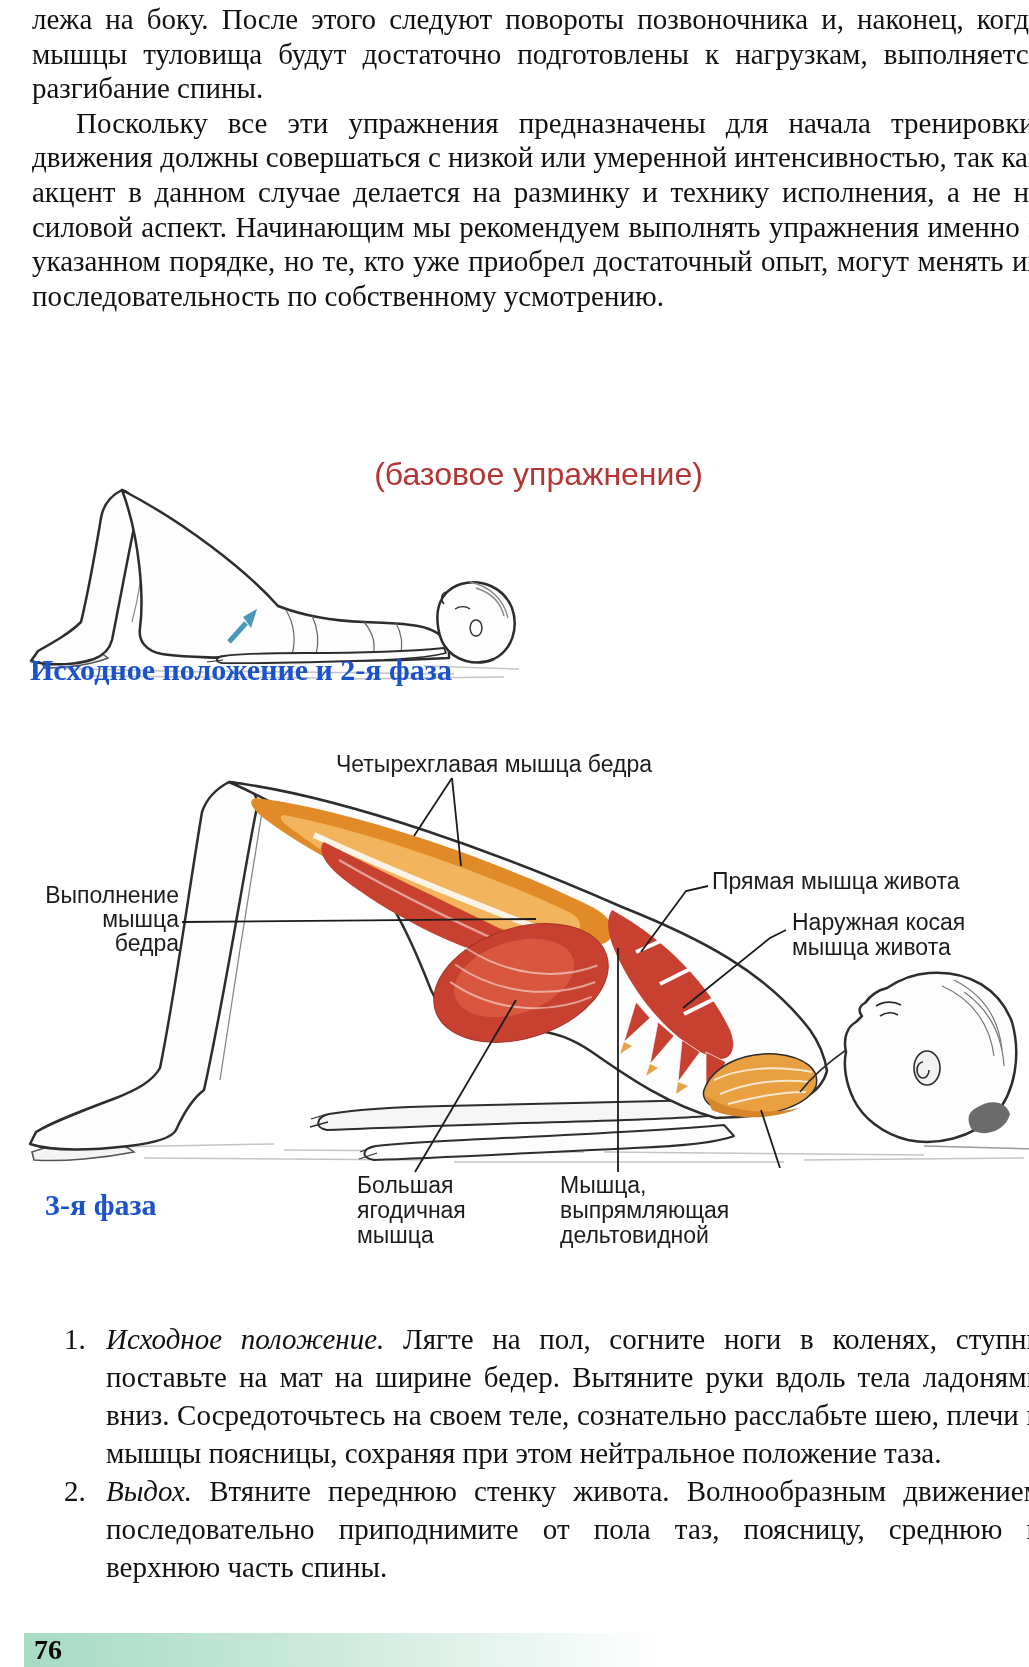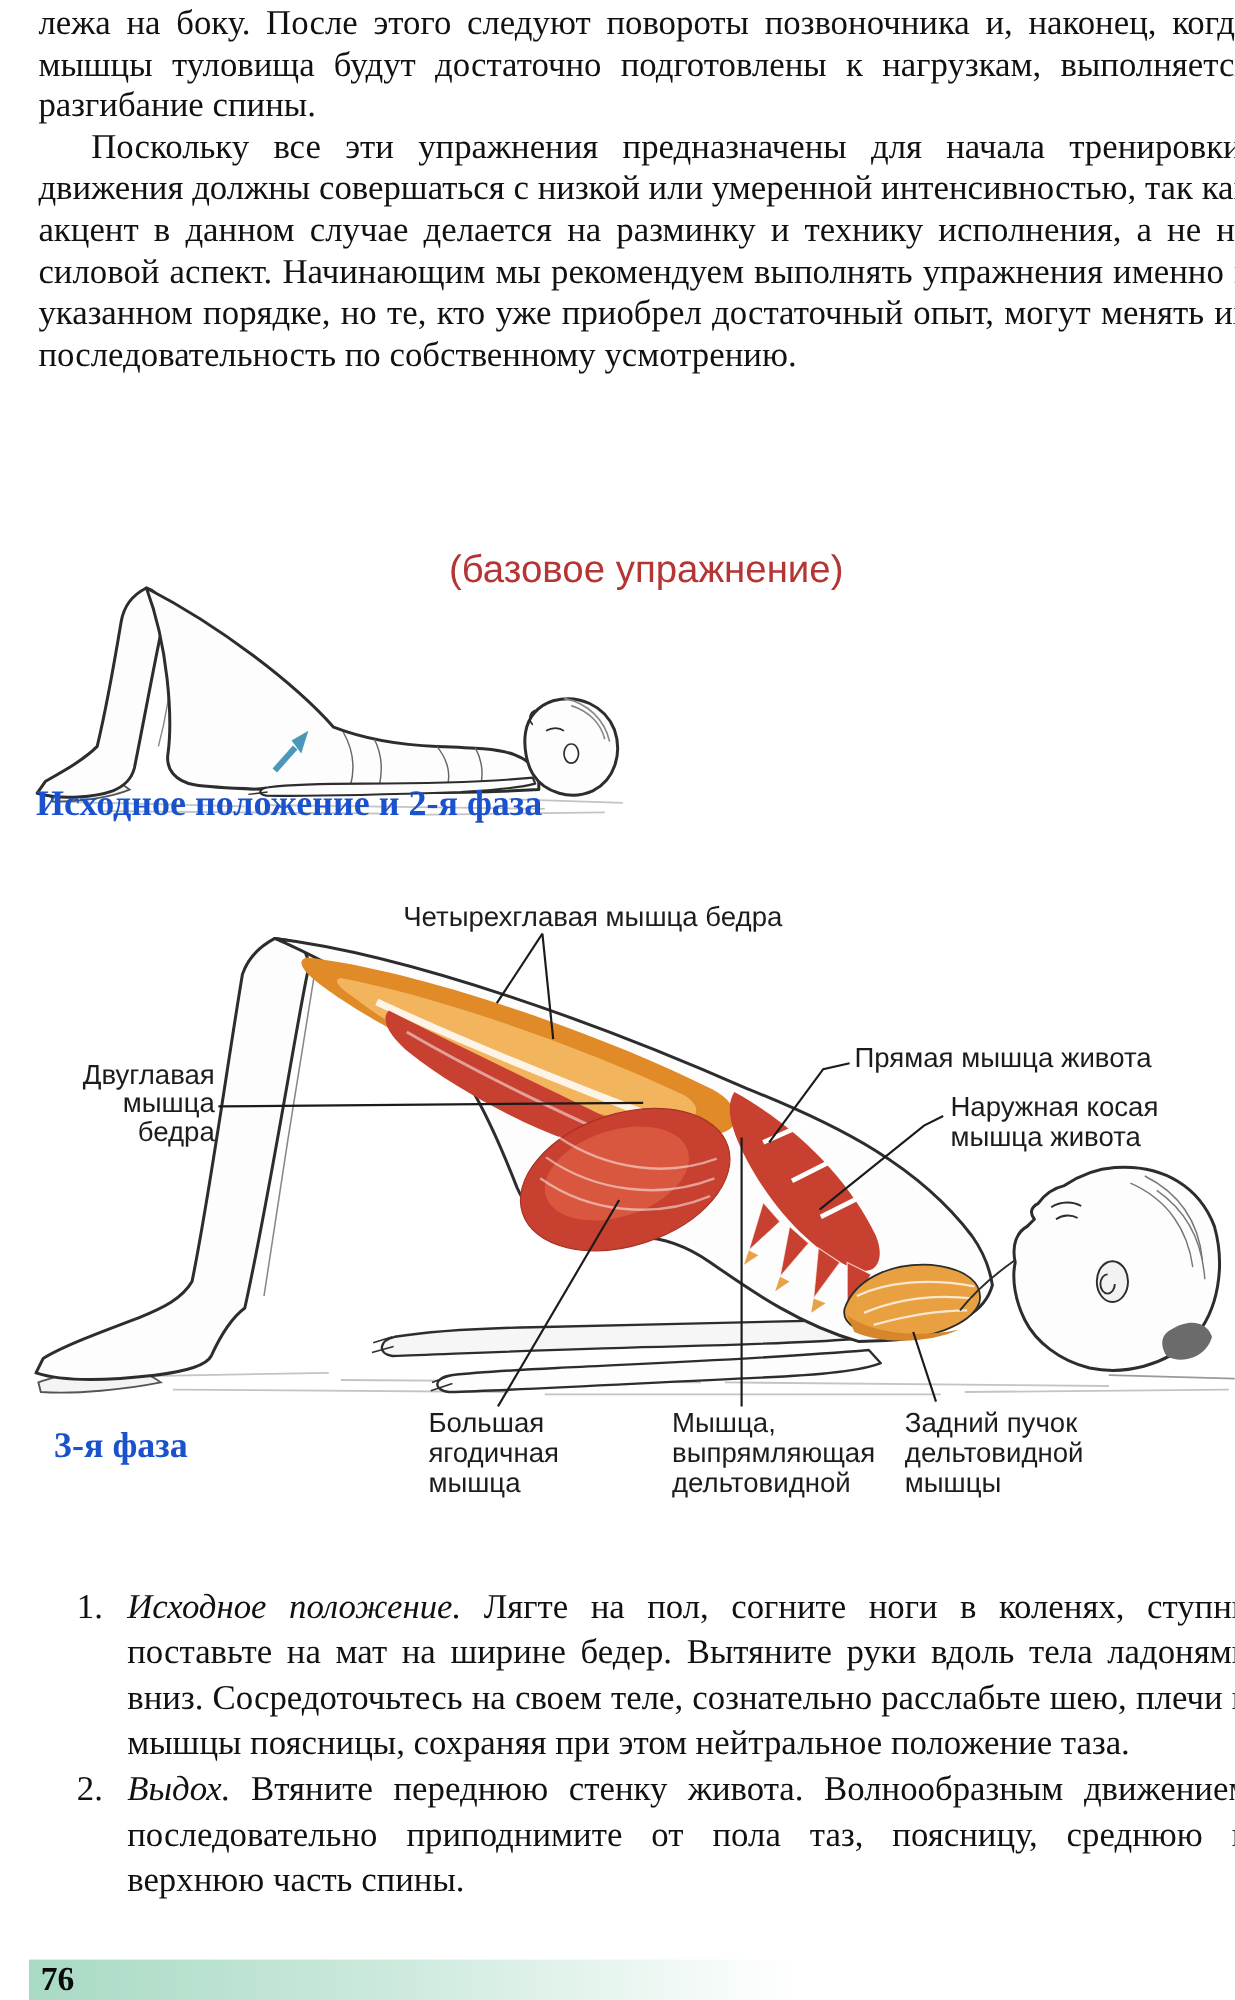--- a/index.html
+++ b/index.html
@@ -187,43 +187,38 @@
         <path d="M 684,186 L 662,191 L 617,252"></path>
         <path d="M 762,230 L 746,238 L 659,308"></path>
         <path d="M 391,472 L 492,300"></path>
         <path d="M 594,472 L 594,248"></path>
         <path d="M 756,468 L 737,410"></path>
       </g>
     </svg>
 
     <div class="alabel lab-quad">Четырехглавая мышца бедра</div>
     <div class="alabel lab-biceps">
-      <div>Двуглавая</div>
+      <div>Выполнение</div>
       <div>мышца</div>
       <div>бедра</div>
     </div>
     <div class="alabel lab-rectus">Прямая мышца живота</div>
     <div class="alabel lab-oblique">
       <div>Наружная косая</div>
       <div>мышца живота</div>
     </div>
     <div class="alabel lab-glute">
       <div>Большая</div>
       <div>ягодичная</div>
       <div>мышца</div>
     </div>
     <div class="alabel lab-erector">
       <div>Мышца,</div>
       <div>выпрямляющая</div>
       <div>дельтовидной</div>
-    </div>
-    <div class="alabel lab-delt">
-      <div>Задний пучок</div>
-      <div>дельтовидной</div>
-      <div>мышцы</div>
     </div>
   </div>
 
   <div class="h-blue2">3-я фаза</div>
 
   <div class="steps">
     <div class="step">
       <span class="num">1.</span>
       <span class="lead">Исходное положение.</span>
       <span>Лягте на пол, согните ноги в коленях, ступни поставьте на мат на ширине бедер. Вытяните руки вдоль тела ладонями вниз. Сосредоточьтесь на своем теле, сознательно расслабьте шею, плечи и мышцы поясницы, сохраняя при этом нейтральное положение таза.</span>

